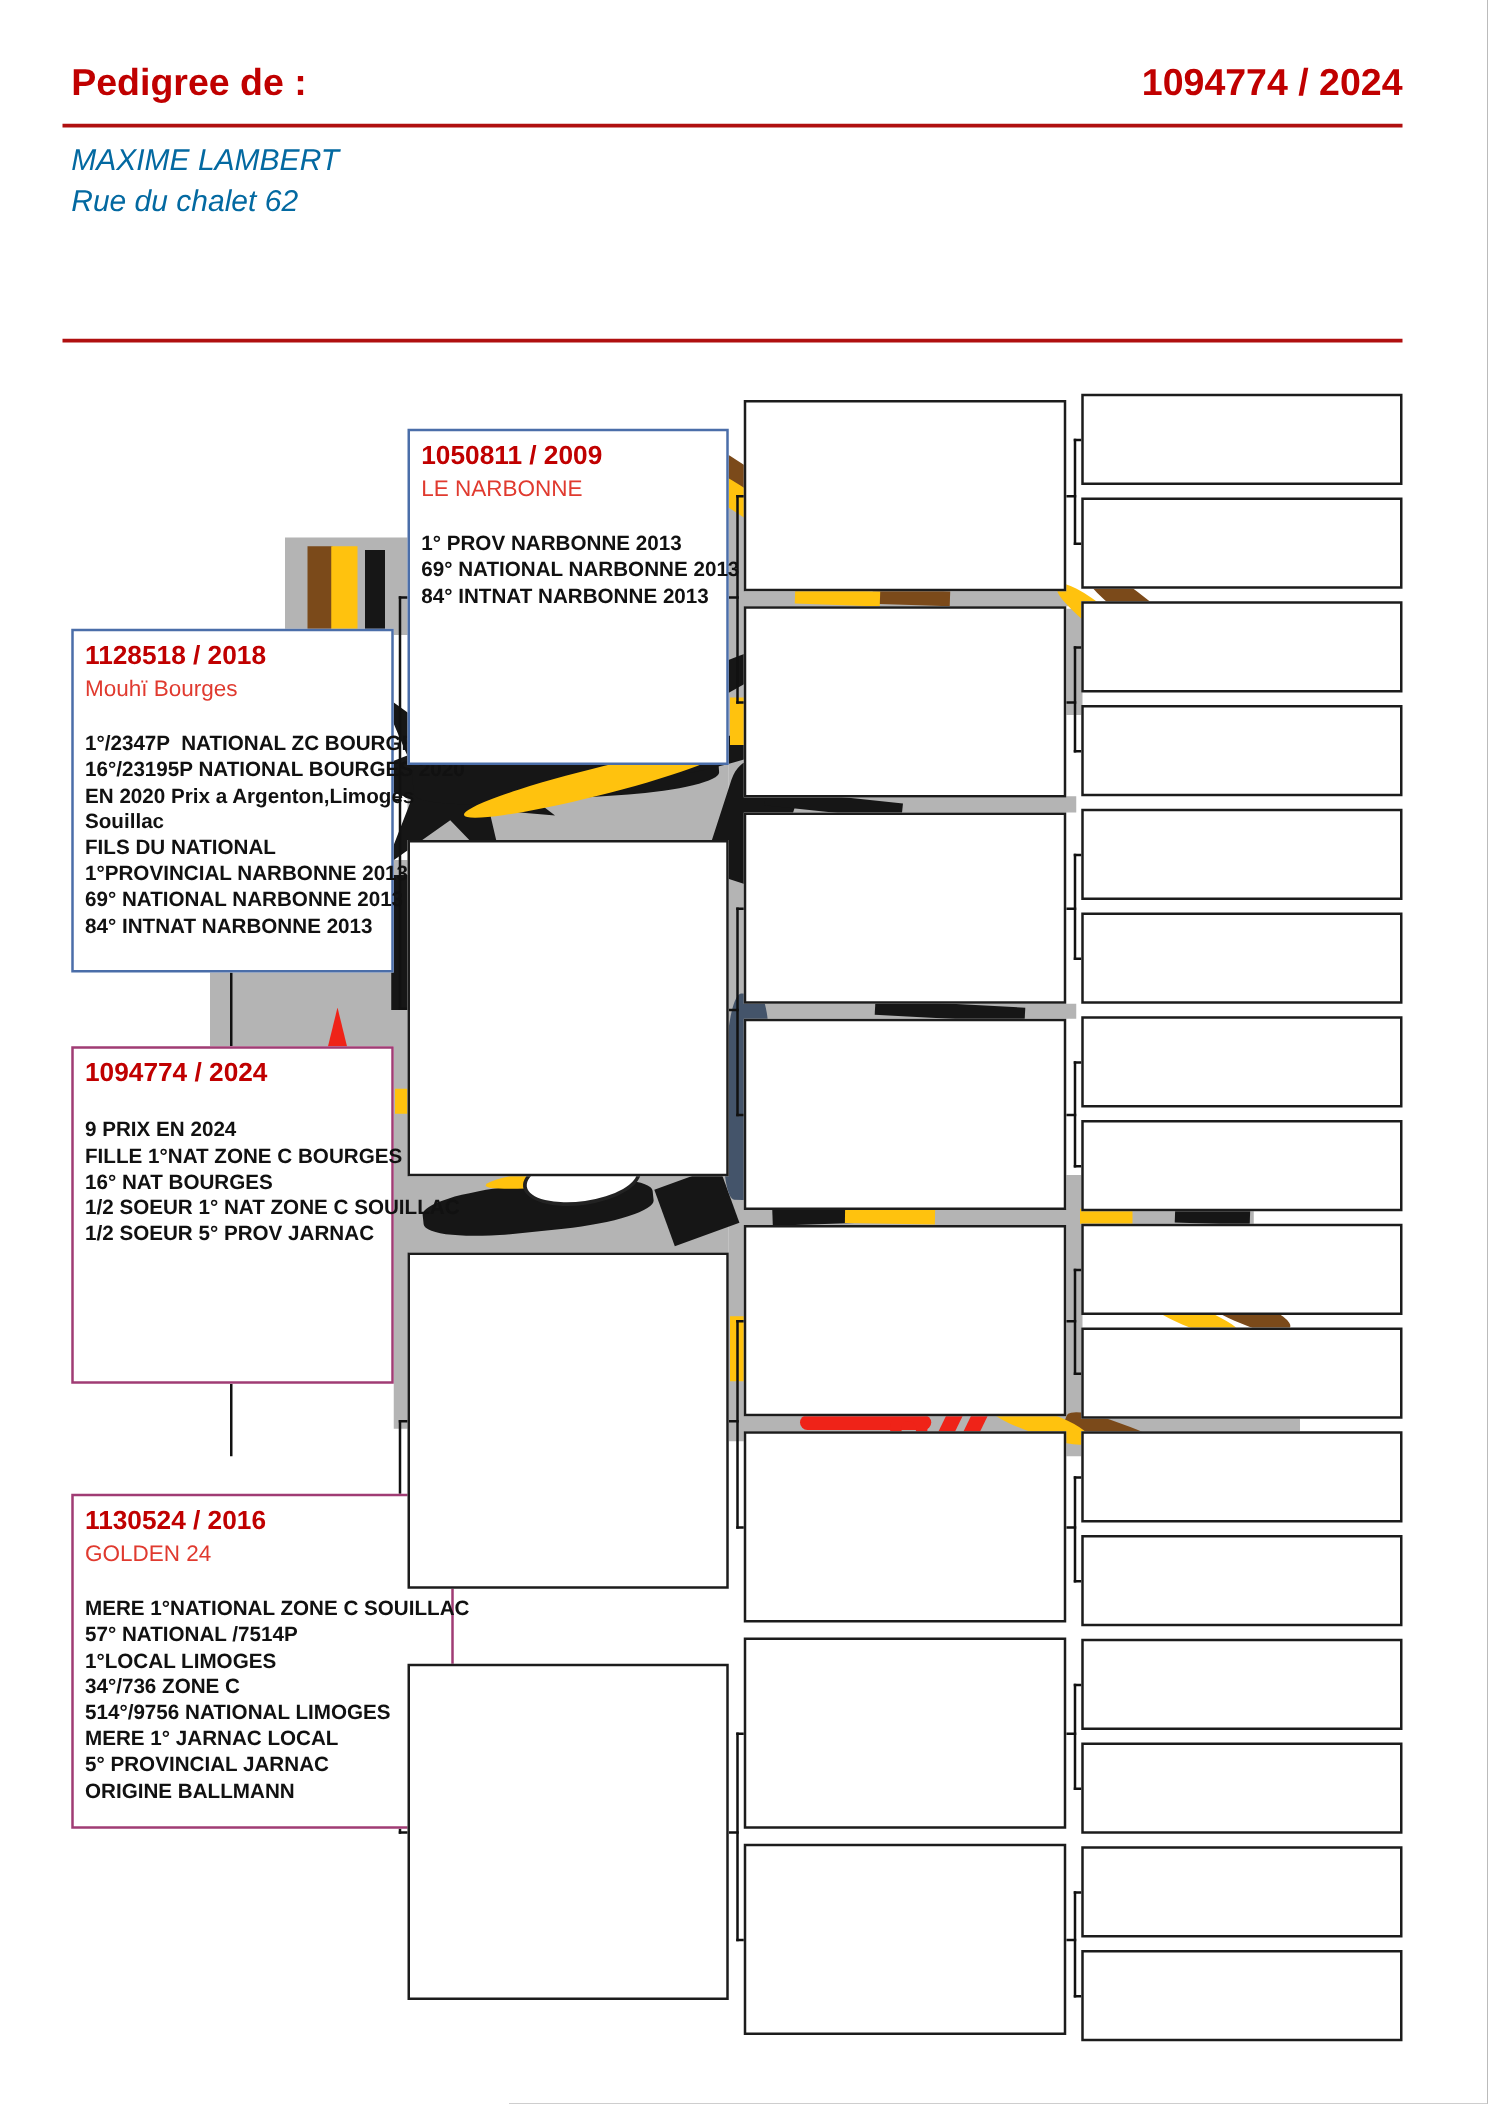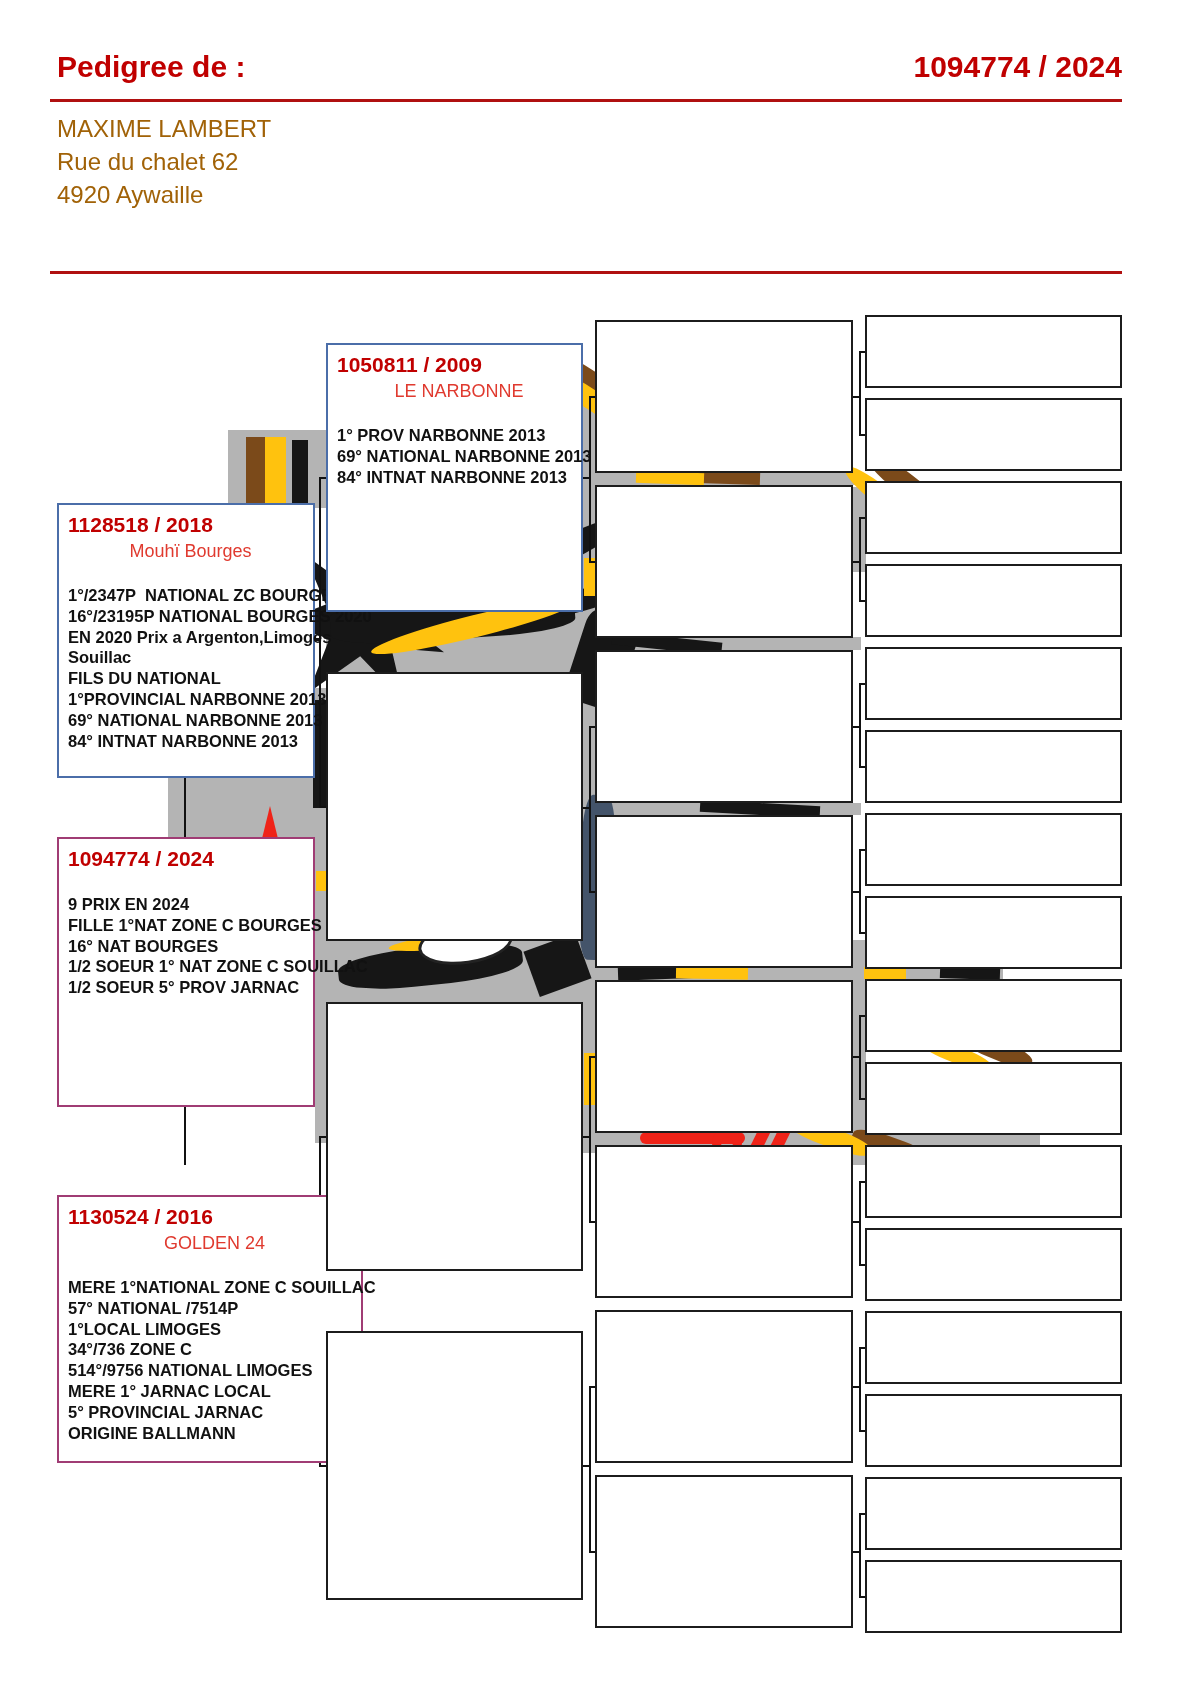--- a/index.html
+++ b/index.html
@@ -2,49 +2,48 @@
 <html><head>
 <meta charset="utf-8">
 <style>
   html,body{margin:0;padding:0;background:#888;}
   #page{position:relative;width:1190px;height:1683px;background:#ffffff;overflow:hidden;
         font-family:"Liberation Sans","DejaVu Sans",sans-serif;}
   
   .hdr-title{position:absolute;left:57px;top:50px;font-size:30px;font-weight:bold;color:#c00000;}
   .hdr-ring{position:absolute;right:68px;top:50px;font-size:30px;font-weight:bold;color:#c00000;}
   .rule{position:absolute;left:50px;width:1072px;height:3px;background:#b01010;}
-  .owner{position:absolute;left:57px;top:112px;font-size:24px;color:#a16207;line-height:33px;}
+  .owner{position:absolute;left:57px;top:112px;font-size:24px;font-style:italic;color:#0369a1;line-height:33px;}
   
   .pbox{position:absolute;background:#ffffff;border:2px solid #1c1c1c;box-sizing:border-box;}
   .pbox.blue{border-color:#4b6ea9;}
   .pbox.purple{border-color:#a03c74;}
   .pbox .inner{padding:7px 0 0 9px;}
   .ring{font-size:21px;font-weight:bold;color:#c00000;white-space:pre;line-height:26px;}
-  .bname{font-size:18px;color:#e03a2f;white-space:pre;line-height:22px;margin-top:2px;text-align:center;}
+  .bname{font-size:18px;color:#e03a2f;white-space:pre;line-height:22px;margin-top:2px;}
   .blines{margin-top:23px;font-size:16.5px;font-weight:bold;color:#111;line-height:20.8px;}
   .blines div{white-space:pre;}
   .blines.spaced{margin-top:22px;}
   
   .cline{position:absolute;background:#111;}
   
   .art{position:absolute;}
 </style>
 </head>
 <body>
 
 <div id="page">
 
   <div class="hdr-title">Pedigree de :</div>
   <div class="hdr-ring">1094774 / 2024</div>
   <div class="rule" style="top:99px;"></div>
 
   <div class="owner">
     <div>MAXIME LAMBERT</div>
     <div>Rue du chalet 62</div>
-    <div>4920 Aywaille</div>
   </div>
   <div class="rule" style="top:271px;"></div>
 
   <div id="artLayer">
       <div class="art" style="left: 228px; top: 430px; width: 105px; height: 78px; background: rgb(180, 180, 180); z-index: 1;"></div>
       <div class="art" style="left: 168px; top: 777px; width: 158px; height: 60px; background: rgb(180, 180, 180); z-index: 1;"></div>
       <div class="art" style="left: 315px; top: 688px; width: 12px; height: 455px; background: rgb(180, 180, 180); z-index: 1;"></div>
       <div class="art" style="left: 583px; top: 393px; width: 13px; height: 760px; background: rgb(180, 180, 180); z-index: 1;"></div>
       <div class="art" style="left: 853px; top: 940px; width: 13px; height: 225px; background: rgb(180, 180, 180); z-index: 1;"></div>
       <div class="art" style="left: 853px; top: 487px; width: 13px; height: 85px; background: rgb(180, 180, 180); z-index: 1;"></div>

